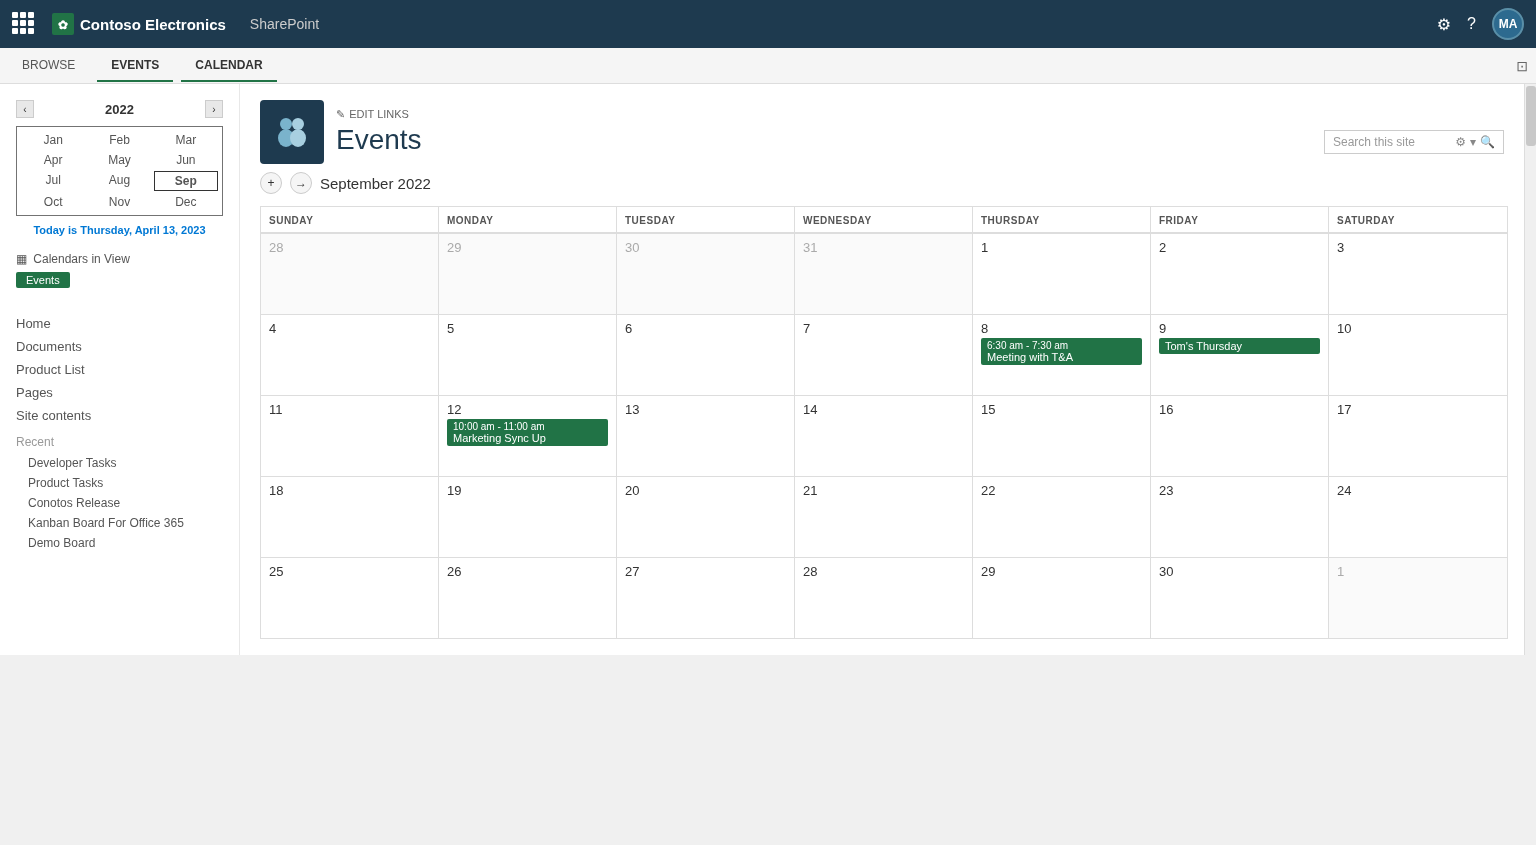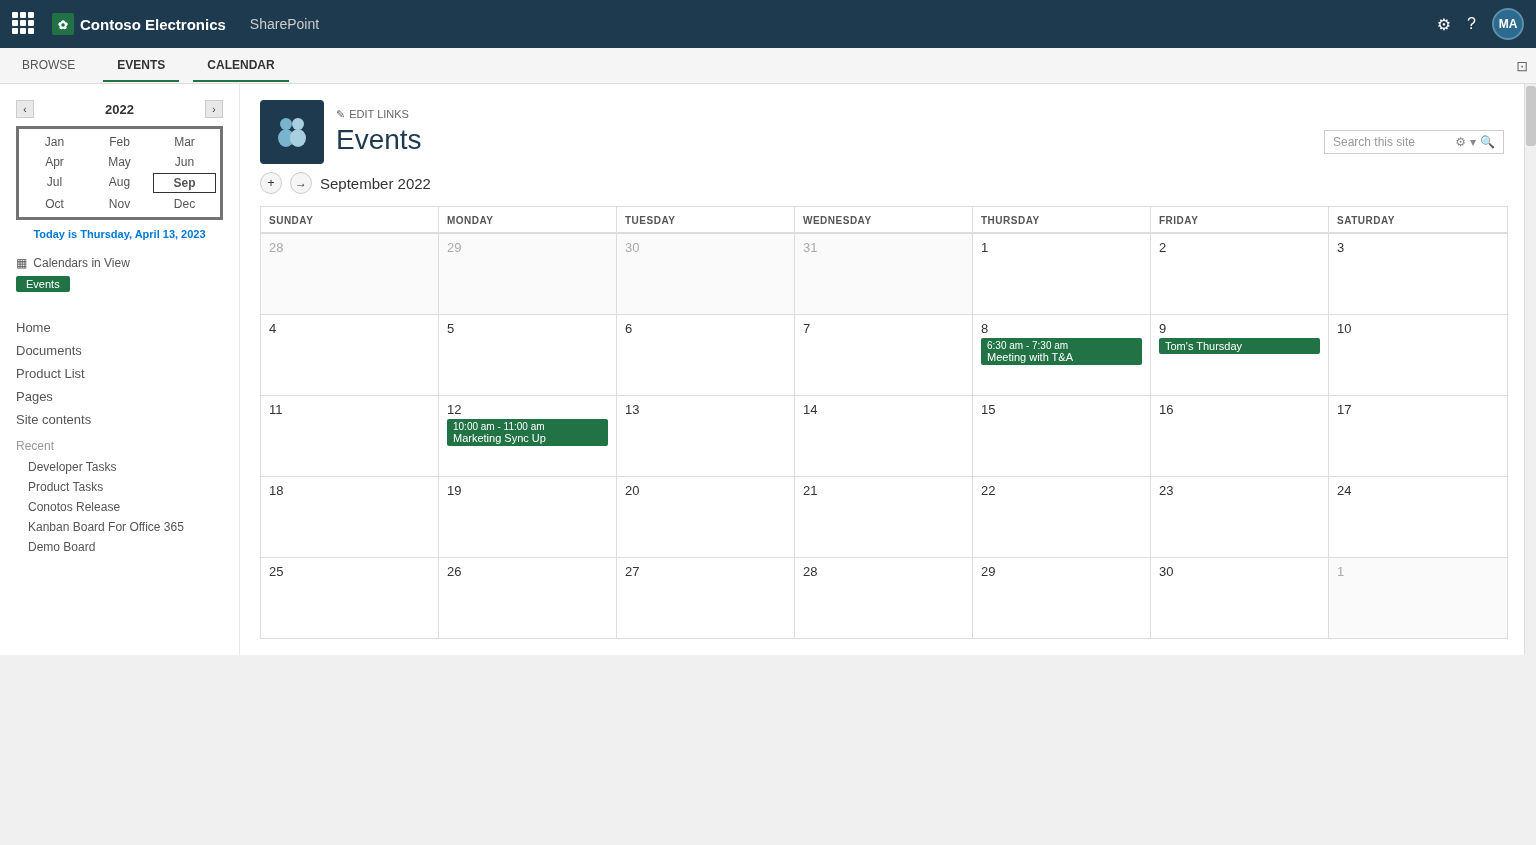--- a/index.html
+++ b/index.html
@@ -72,21 +72,21 @@
     }
 
     
     .ribbon {
       background: #f5f5f5;
       border-bottom: 1px solid #ddd;
       height: 36px;
       display: flex;
       align-items: center;
       padding: 0 8px;
-      gap: 14px;
+      gap: 8px;
     }
     .ribbon-tab {
       padding: 8px 14px;
       font-size: 12px;
       color: #555;
       cursor: pointer;
       border-bottom: 2px solid transparent;
       text-transform: uppercase;
     }
     .ribbon-tab.active {
@@ -189,21 +189,21 @@
 
     .mini-cal-year {
       font-size: 13px;
       font-weight: 600;
     }
 
     .mini-cal-months {
       display: grid;
       grid-template-columns: repeat(3, 1fr);
       gap: 2px;
-      border: 3px solid #737373;
+      border: 1px solid #737373;
       padding: 4px;
       font-size: 12px;
     }
 
     .mini-cal-month {
       padding: 2px 4px;
       text-align: center;
       cursor: pointer;
       color: #555;
     }

